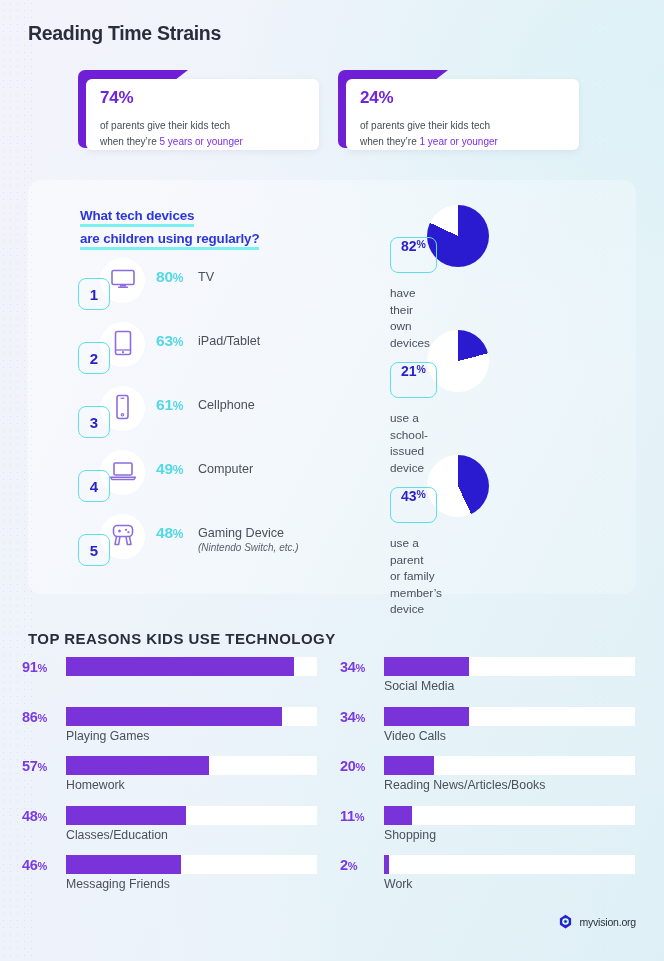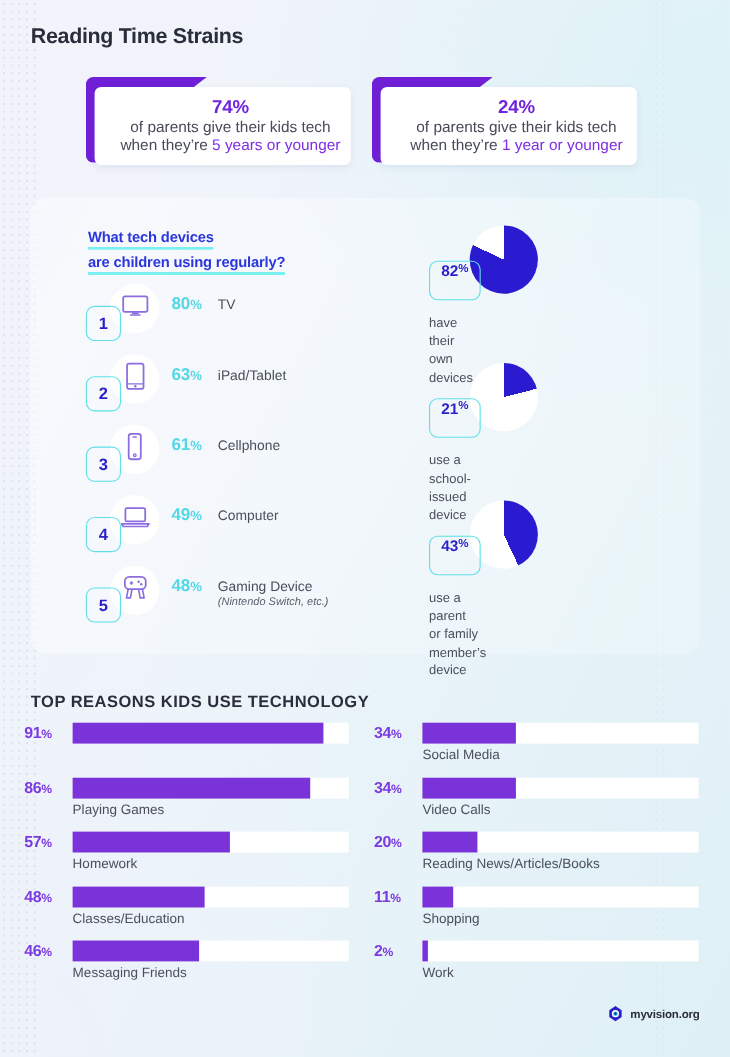--- a/index.html
+++ b/index.html
@@ -28,39 +28,39 @@
   }
 
   
   .title {
     position:absolute; left:28px; top:22px;
     font-size:19.5px; font-weight:bold; letter-spacing:-0.3px;
     color:#2a2e3c;
   }
 
   
-  .statcard { position:absolute; width:281px; height:80px;text-align:center; }
+  .statcard { position:absolute; width:281px; height:80px; }
   .statcard .accent {
     position:absolute; left:0; top:0; width:110px; height:78px;
     background:#6f1fd6;
     border-radius:7px 0 0 7px;
     clip-path:polygon(0 0, 100% 0, 78% 24%, 78% 100%, 0 100%);
   }
   .statcard .panel {
     position:absolute; left:8px; top:9px; width:233px; height:71px;
     background:#fff; border-radius:6px;
     box-shadow:0 2px 7px rgba(90,100,150,.10);
     padding:9px 0 0 14px;
   }
   .statcard .big {
     font-size:17px; font-weight:bold; color:#7024dd; letter-spacing:-0.2px;
     line-height:20px;
   }
   .statcard .sub {
-    font-size:14px; color:#474b58; line-height:15.5px; margin-top:0;
+    font-size:10px; color:#474b58; line-height:15.5px; margin-top:10px;
   }
   .statcard .hl { color:#7d2fe6; }
 
   
   .panelbox {
     position:absolute; left:28px; top:180px; width:608px; height:414px;
     background:linear-gradient(115deg, rgba(255,255,255,.46), rgba(255,255,255,.20));
     border-radius:13px;
   }
 
@@ -135,21 +135,21 @@
     font-size:12.3px; color:#4b4f5c;
   }
 
   
   .footer {
     position:absolute; right:28px; bottom:32px;
     display:flex; align-items:center; gap:6px;
   }
   .footer .eye { width:15px; height:15px; }
   .footer .brand {
-    font-size:10.5px; font-weight:bold; color:#2a2e3c; letter-spacing:-0.2px;
+    font-size:10.5px; font-weight:normal; color:#2a2e3c; letter-spacing:-0.2px;
   }
 </style>
 </head>
 <body>
 
 <div class="dots"></div>
 <div class="dots2"></div>
 
 <div class="title">Reading Time Strains</div>
 

